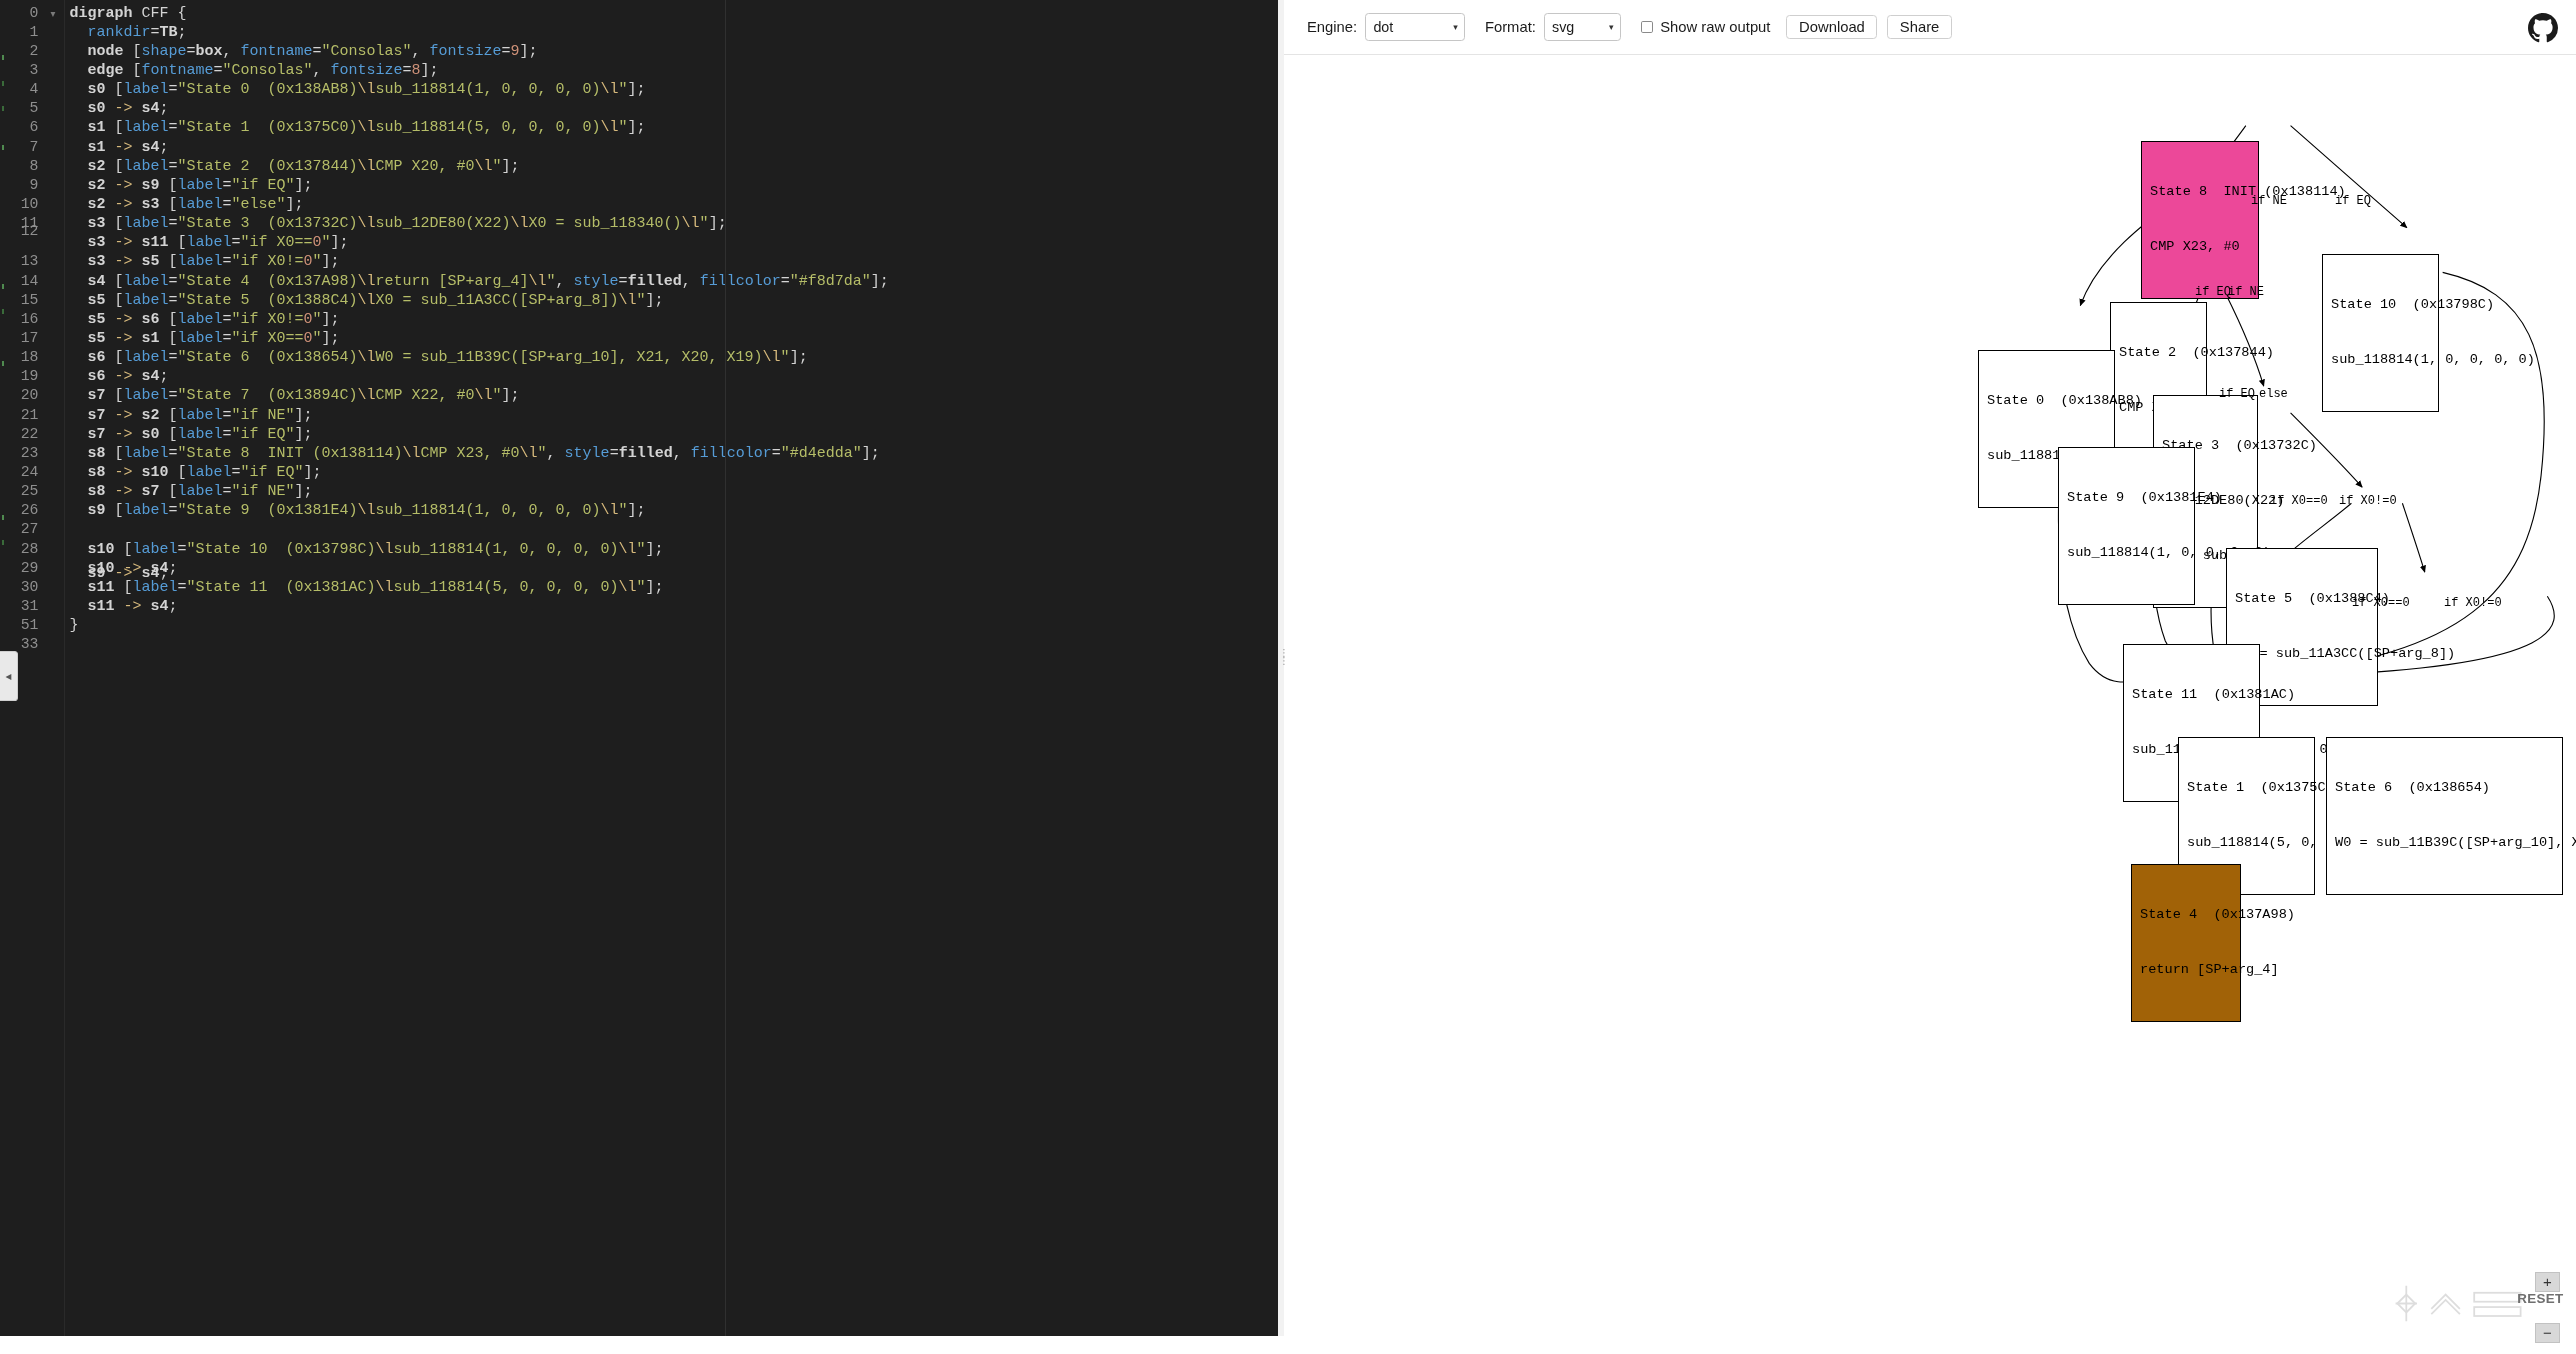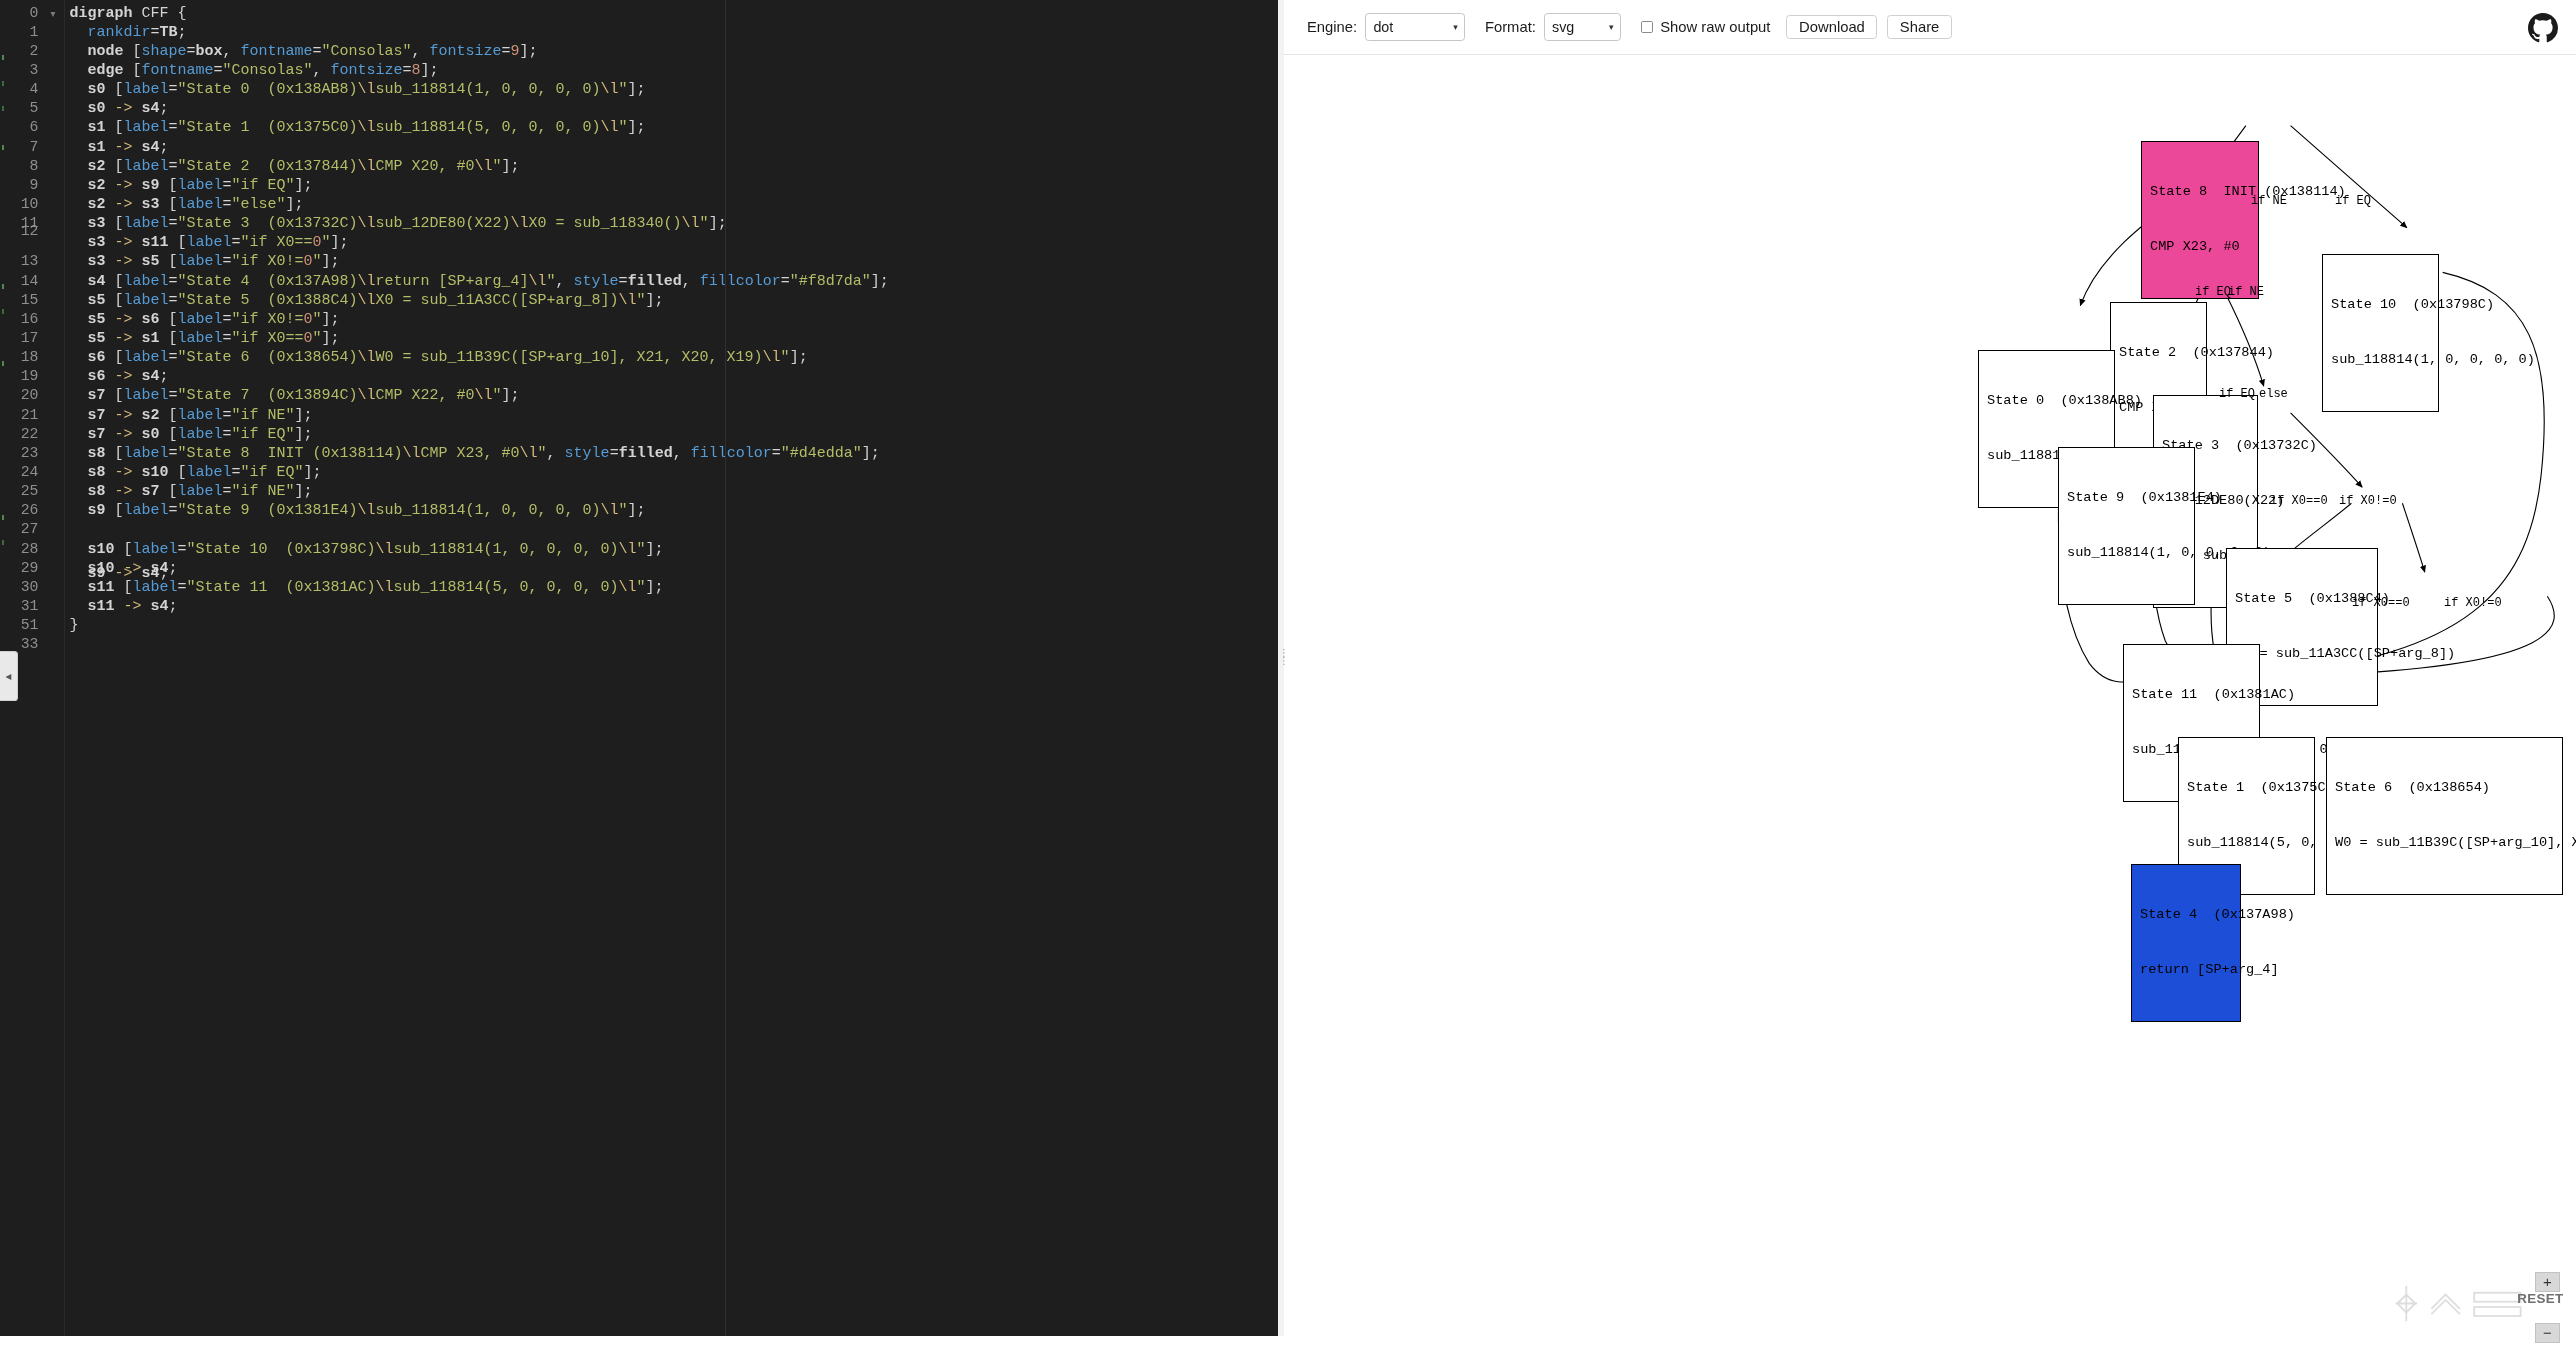--- a/index.html
+++ b/index.html
@@ -431,21 +431,21 @@
       <div class="gnode" style="left:894px; top:682px; width:137px;">
         <span class="nl">State 1  (0x1375C0)</span>
         <span class="nl">sub_118814(5, 0, 0, 0, 0)</span>
       </div>
 
       <div class="gnode" style="left:1042px; top:682px; width:237px;">
         <span class="nl">State 6  (0x138654)</span>
         <span class="nl">W0 = sub_11B39C([SP+arg_10], X21, X20, X19)</span>
       </div>
 
-      <div class="gnode" style="left:847px; top:809px; width:110px; background:#1d4ed8;">
+      <div class="gnode" style="left:847px; top:809px; width:110px; background:#a16207;">
         <span class="nl">State 4  (0x137A98)</span>
         <span class="nl">return [SP+arg_4]</span>
       </div>
 
       <div id="edge-labels">
           <div class="edge-label" style="left: 967px; top: 139px;">if NE</div>
           <div class="edge-label" style="left: 1051px; top: 139px;">if EQ</div>
           <div class="edge-label" style="left: 911px; top: 230px;">if EQ</div>
           <div class="edge-label" style="left: 944px; top: 230px;">if NE</div>
           <div class="edge-label" style="left: 935px; top: 332px;">if EQ</div>

